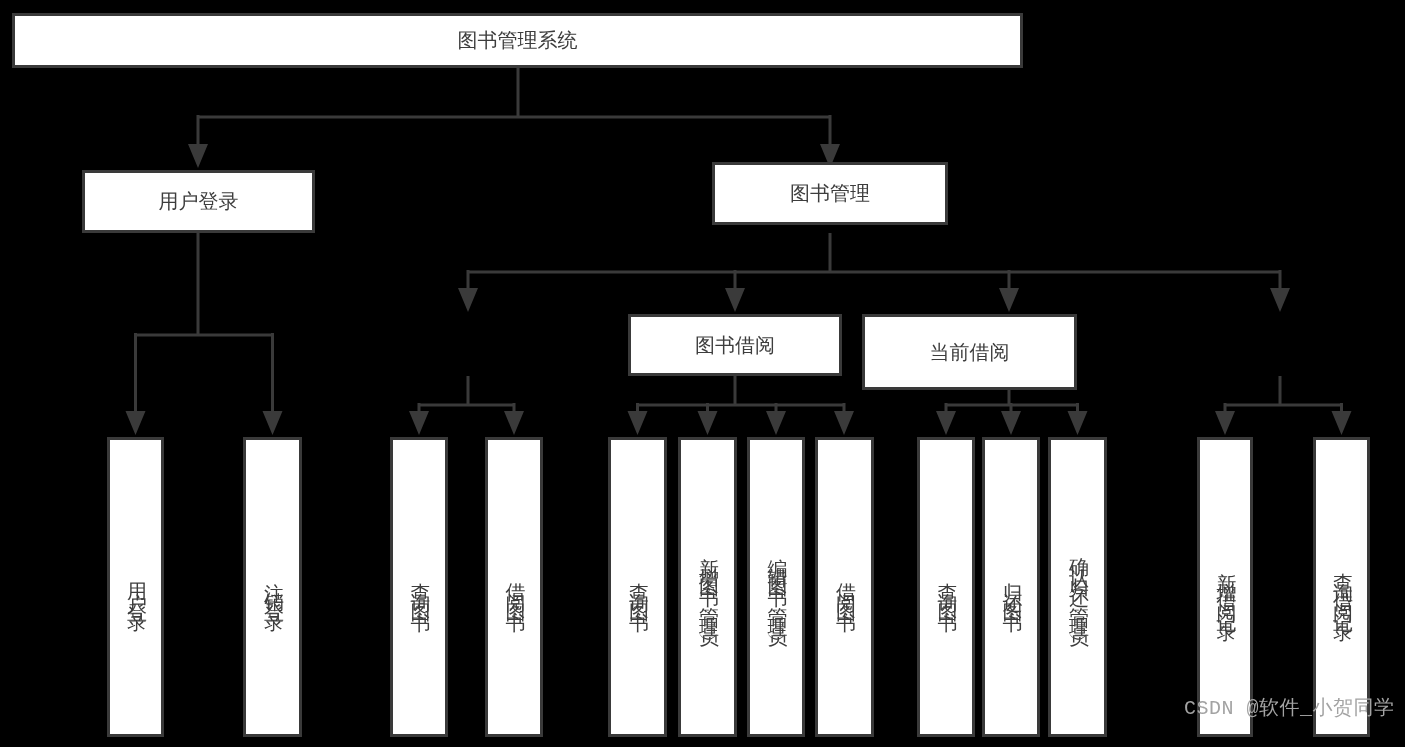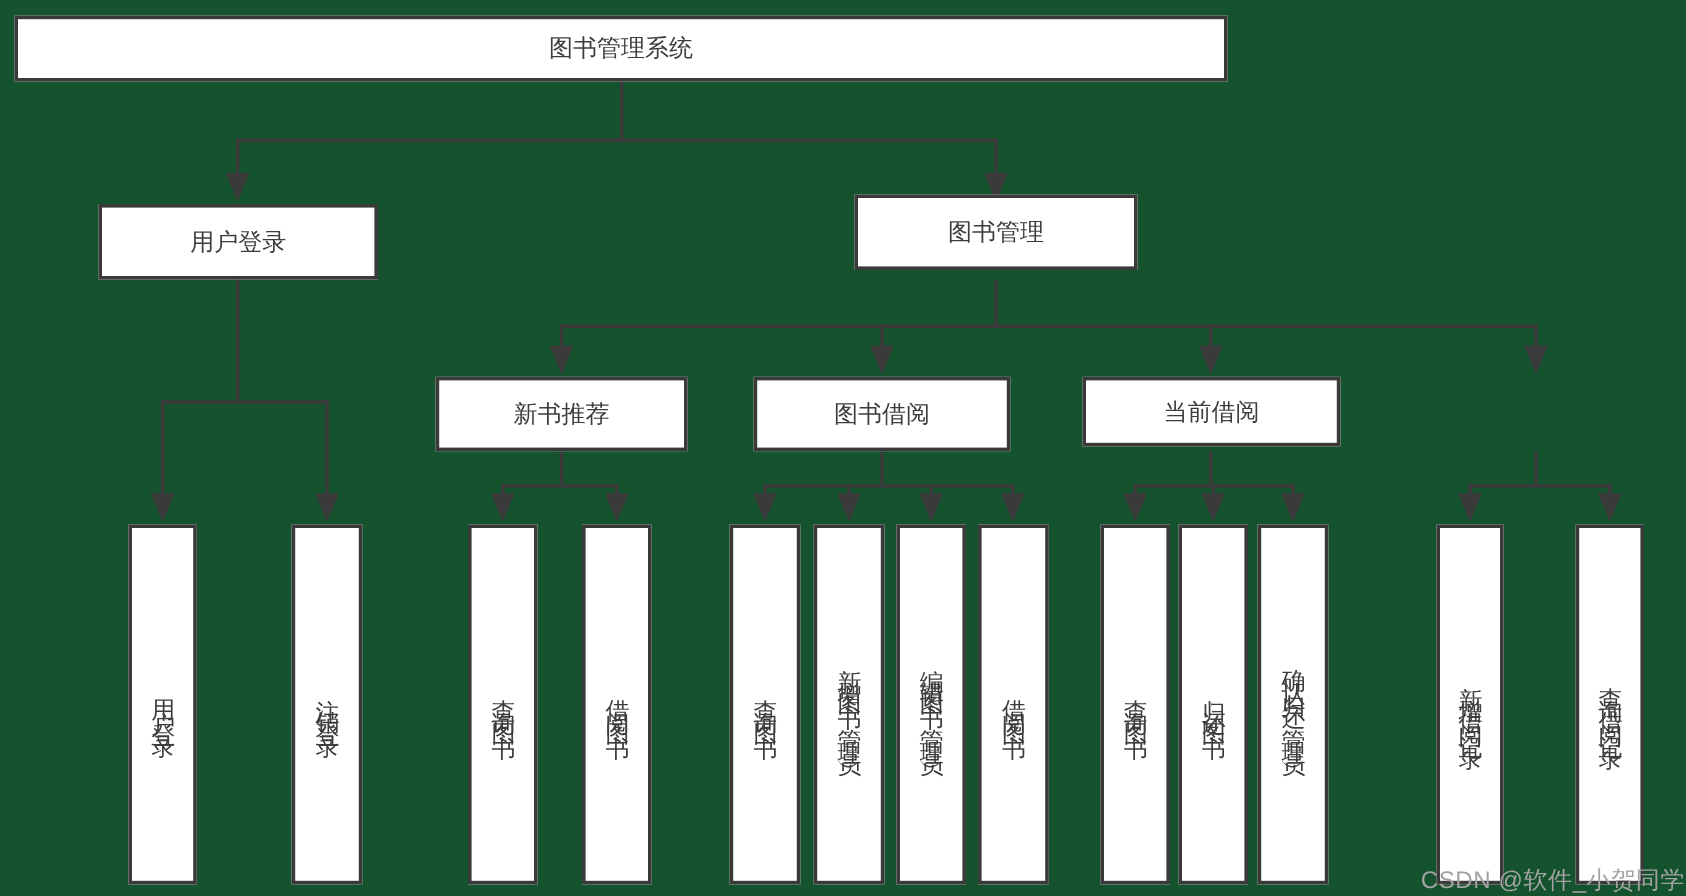--- a/index.html
+++ b/index.html
@@ -1,43 +1,43 @@
 <!DOCTYPE html>
 <html><head>
 <meta charset="utf-8">
 <style>
   html, body { margin:0; padding:0; background:#ffffff; }
   .canvas {
-    position:relative; width:1405px; height:747px; background:#14532d;
-    font-family:Liberation Sans, sans-serif; overflow:hidden;
+    position:relative; width:1405px; height:747px; background:#000000;
+    font-family:Liberation Mono, monospace; overflow:hidden;
   }
   .connectors { position:absolute; left:0; top:0; z-index:1; }
   .node {
     position:absolute; box-sizing:border-box;
     border:3px solid #3a3a3a; background:#ffffff;
     display:flex; align-items:center; justify-content:center;
     color:#3d3d3d; font-size:20px; z-index:2; text-align:center;
     white-space:nowrap;
   }
   .leaf .vtext {
     writing-mode:vertical-rl; text-orientation:mixed;
     letter-spacing:10px; line-height:1; white-space:nowrap;
   }
   .watermark {
-    position:absolute; left:1184px; top:720px; z-index:3;
+    position:absolute; left:1184px; top:694px; z-index:3;
     color:#a3a3a3; font-size:20px; letter-spacing:0.5px; white-space:nowrap;
   }
 
   
   .n-root  { left:12px;  top:13px;  width:1011px; height:55px; }
   .n-login { left:82px;  top:170px; width:233px;  height:63px; }
   .n-mgmt  { left:712px; top:162px; width:236px;  height:63px; }
   .n-new   { left:363px; top:314px; width:210px;  height:62px; }
   .n-bor   { left:628px; top:314px; width:214px;  height:62px; }
-  .n-cur   { left:902px; top:314px; width:215px;  height:58px; }
+  .n-cur   { left:862px; top:314px; width:215px;  height:76px; }
   .n-rec   { left:1173px;top:314px; width:214px;  height:62px; }
   .leaf    { top:437px;  height:300px; }
   .l1  { left:107px;  width:57px; }
   .l2  { left:243px;  width:59px; }
   .l3  { left:390px;  width:58px; }
   .l4  { left:485px;  width:58px; }
   .l5  { left:608px;  width:59px; }
   .l6  { left:678px;  width:59px; }
   .l7  { left:747px;  width:58px; }
   .l8  { left:815px;  width:59px; }
@@ -72,21 +72,20 @@
              M936 411 L956 411 L946 435 Z  M1001 411 L1021 411 L1011 435 Z
              M1067.5 411 L1087.5 411 L1077.5 435 Z
              M1215 411 L1235 411 L1225 435 Z M1331.5 411 L1351.5 411 L1341.5 435 Z"></path>
   </svg>
 
   <div class="node n-root">图书管理系统</div>
 
   <div class="node n-login">用户登录</div>
   <div class="node n-mgmt">图书管理</div>
 
-  <div class="node n-new">新书推荐</div>
   <div class="node n-bor">图书借阅</div>
   <div class="node n-cur">当前借阅</div>
 
   <div class="node leaf l1">
     <span class="vtext">用户登录</span>
     </div>
   <div class="node leaf l2">
     <span class="vtext">注销登录</span>
     </div>
 

